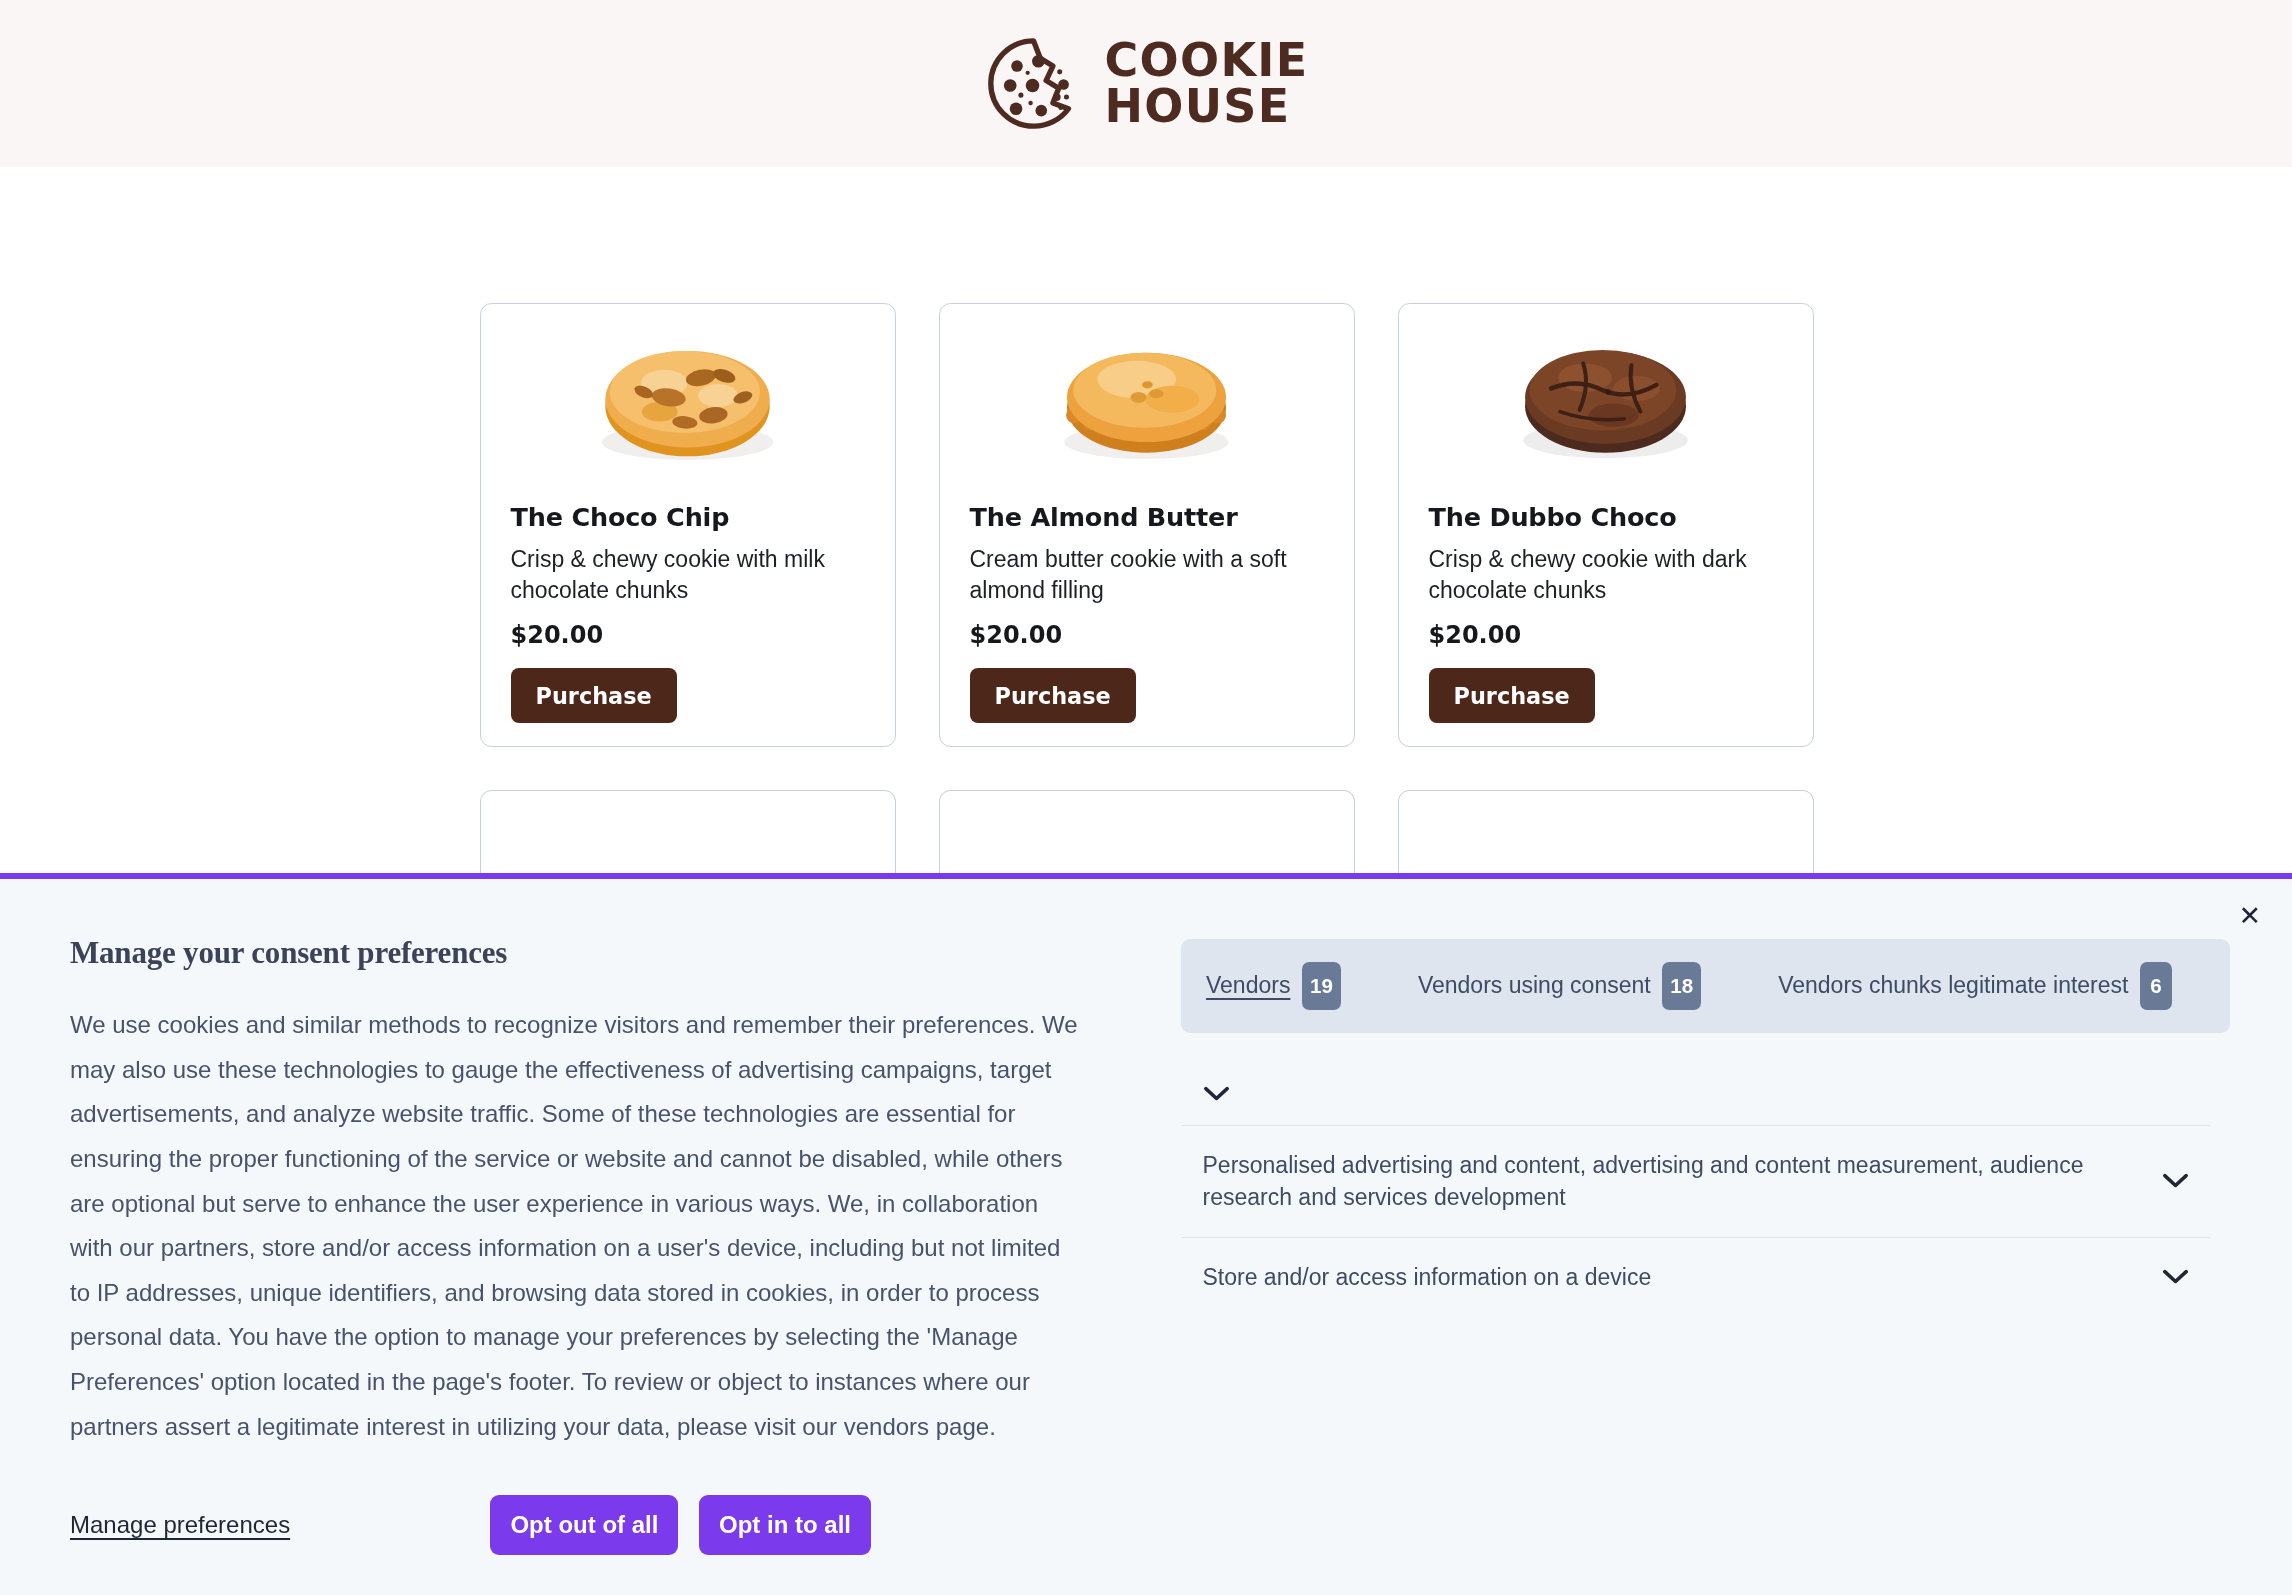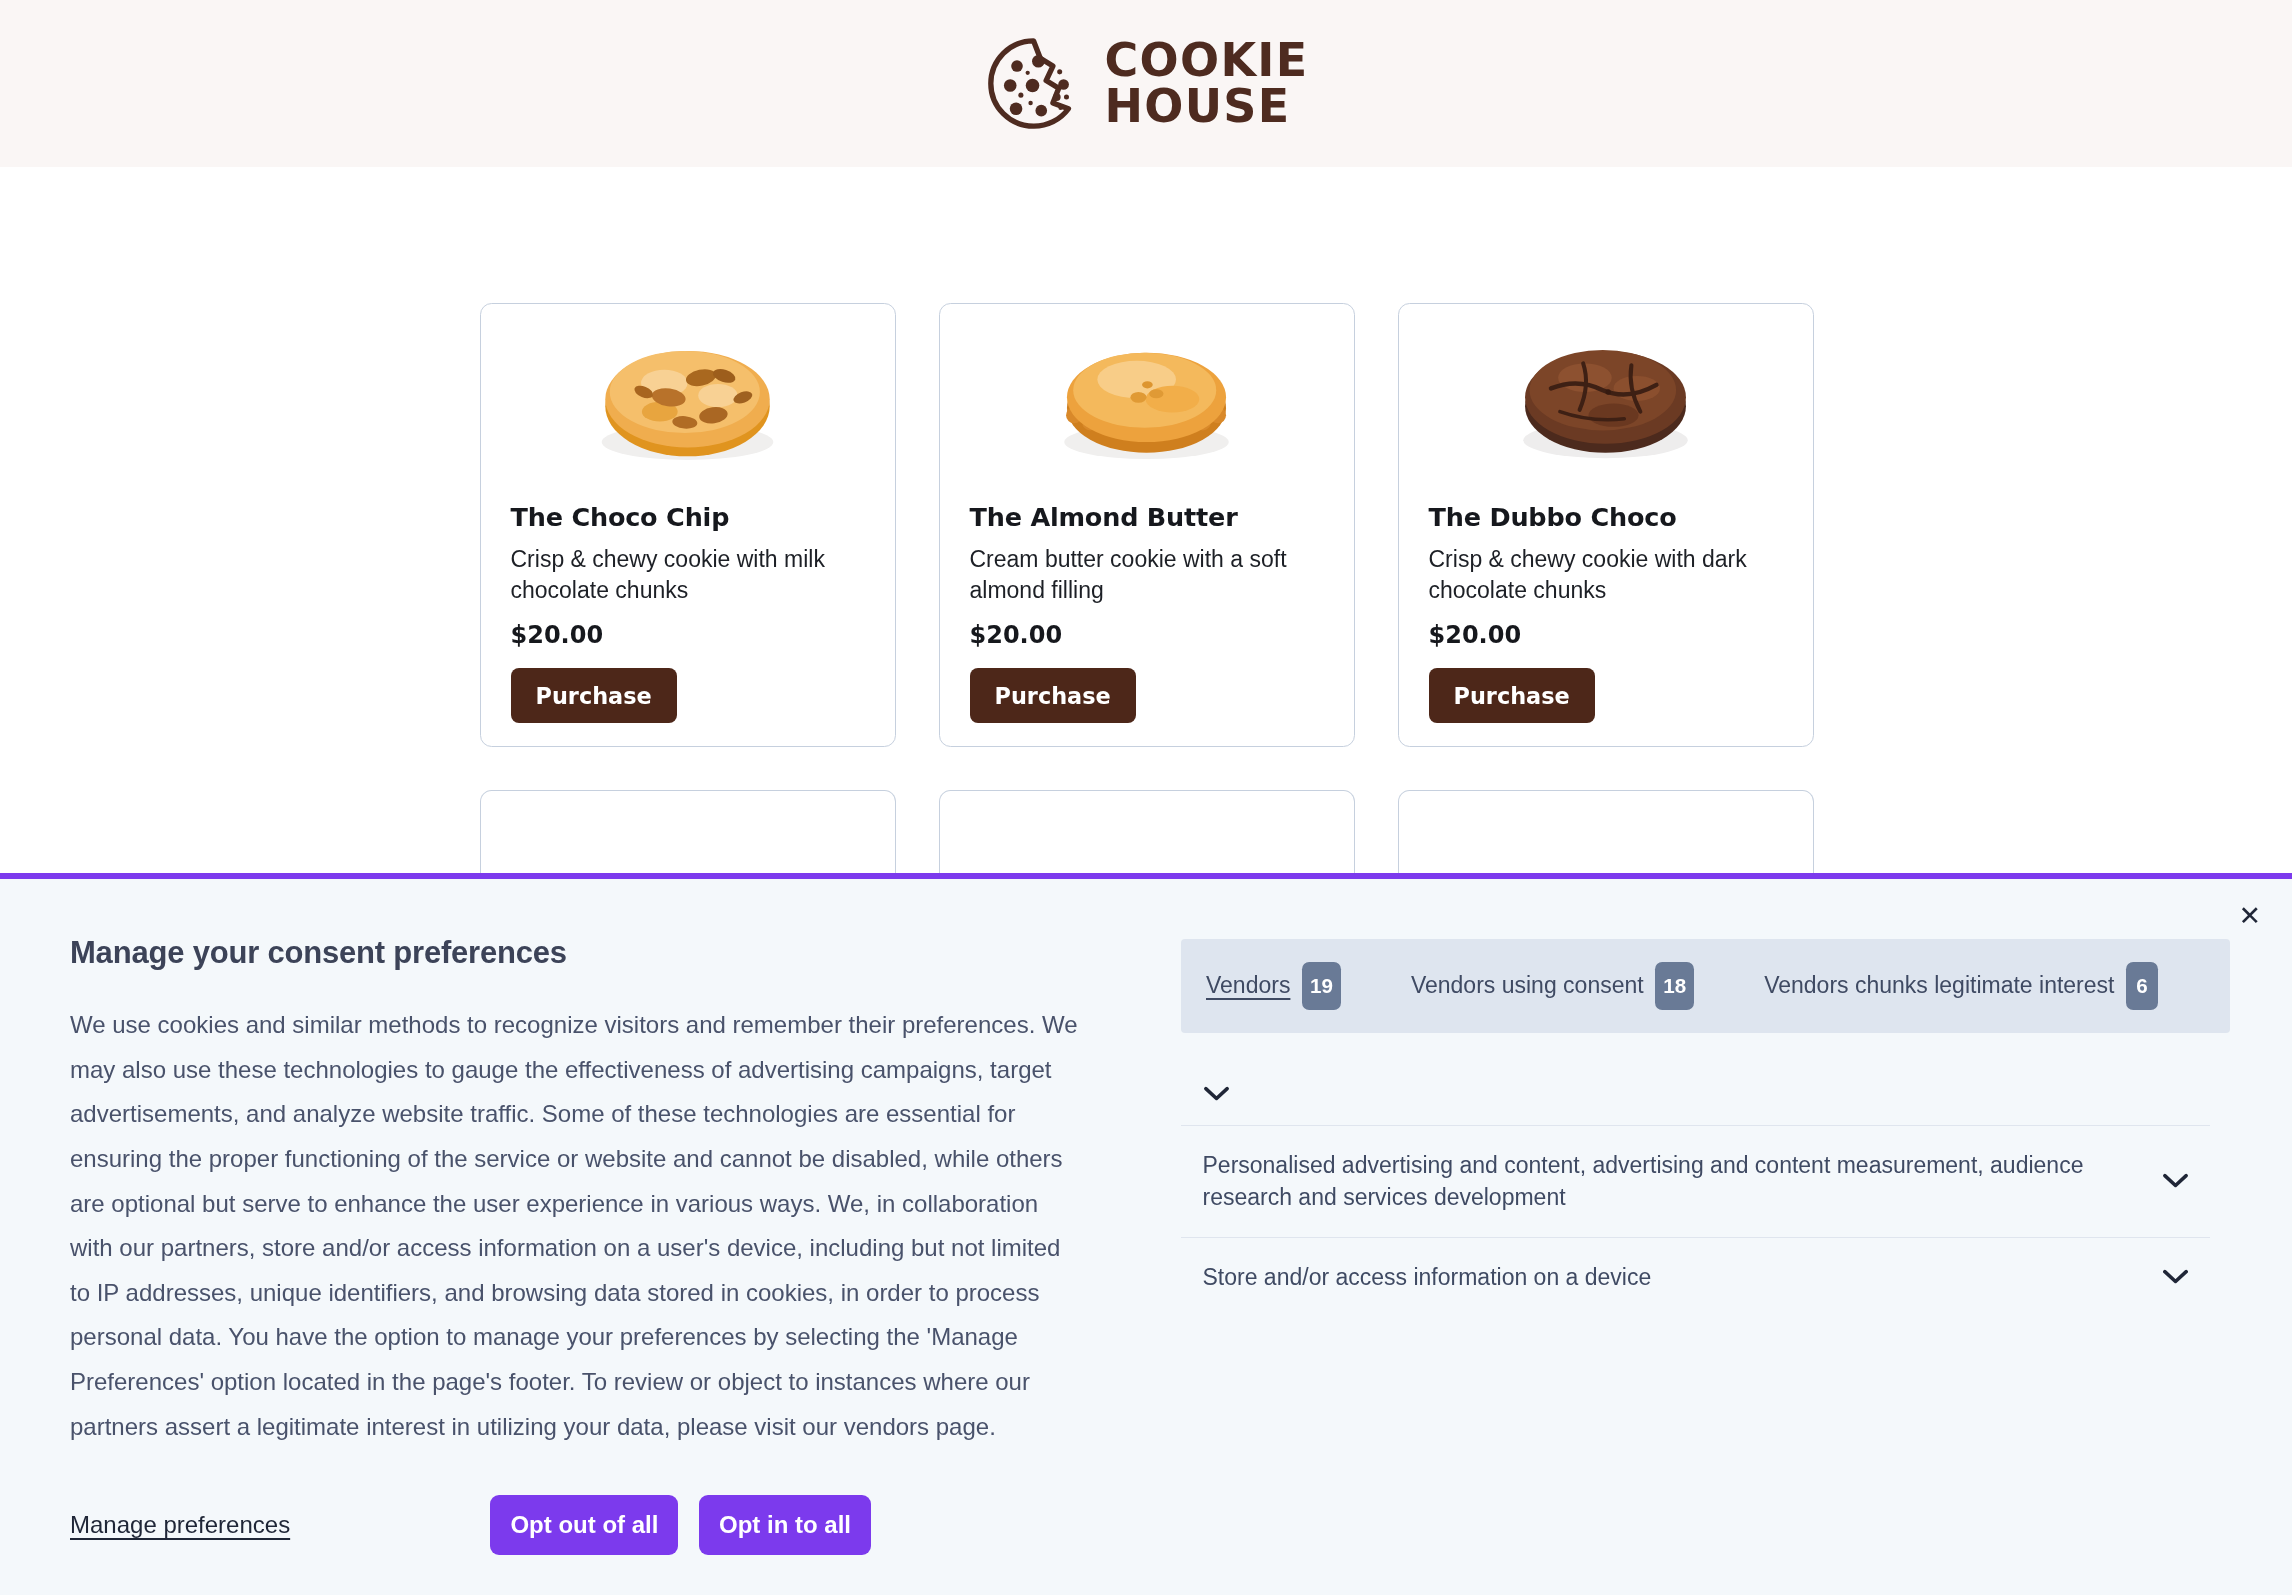--- a/index.html
+++ b/index.html
@@ -139,43 +139,43 @@
     border: none;
     font-family: "DejaVu Sans", sans-serif;
   }
   .banner-inner {
     display: flex;
     padding: 56px 63px 0 70px;
     gap: 81px;
   }
   .banner-left { width: 1030px; flex: 0 0 1030px; }
   .banner-title {
-    font-family: Liberation Sans, sans-serif;
+    font-family: Liberation Serif, serif;
     font-size: 31px;
     font-weight: 700;
     color: #3c4358;
     margin: 0 0 32px 0;
     letter-spacing: -0.2px;
   }
   .banner-text {
     font-size: 24px;
     line-height: 1.86;
     color: #49526b;
     margin: 0;
     max-width: 1016px;
   }
 
   .banner-right { flex: 1; padding-top: 3.6px; }
   .vendor-tabs {
     background: #dee5ef;
-    border-radius: 4px;
+    border-radius: 9px;
     display: flex;
     align-items: center;
     padding: 23px 25px;
-    gap: 0;
+    gap: 7px;
   }
   .vendor-tab {
     display: flex;
     align-items: center;
     gap: 11.6px;
     cursor: pointer;
     font-size: 23px;
     color: #3f4a63;
     background: none;
     border: none;

